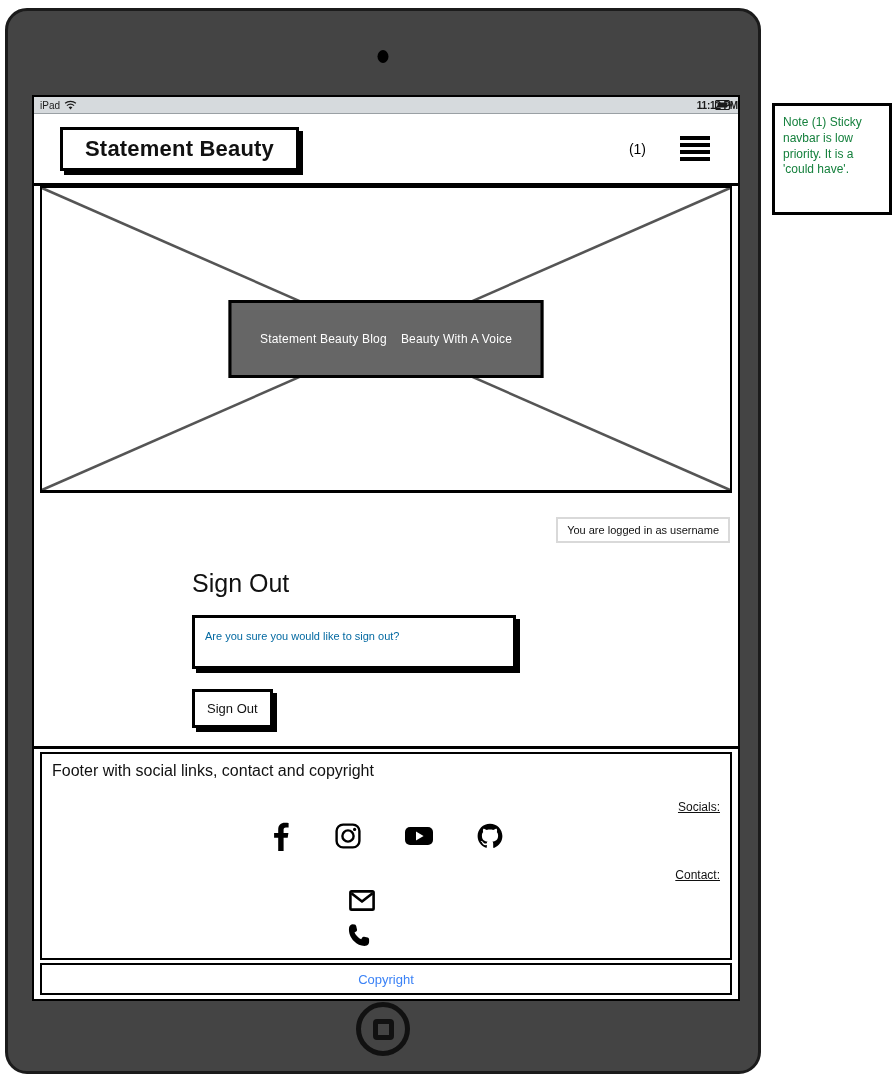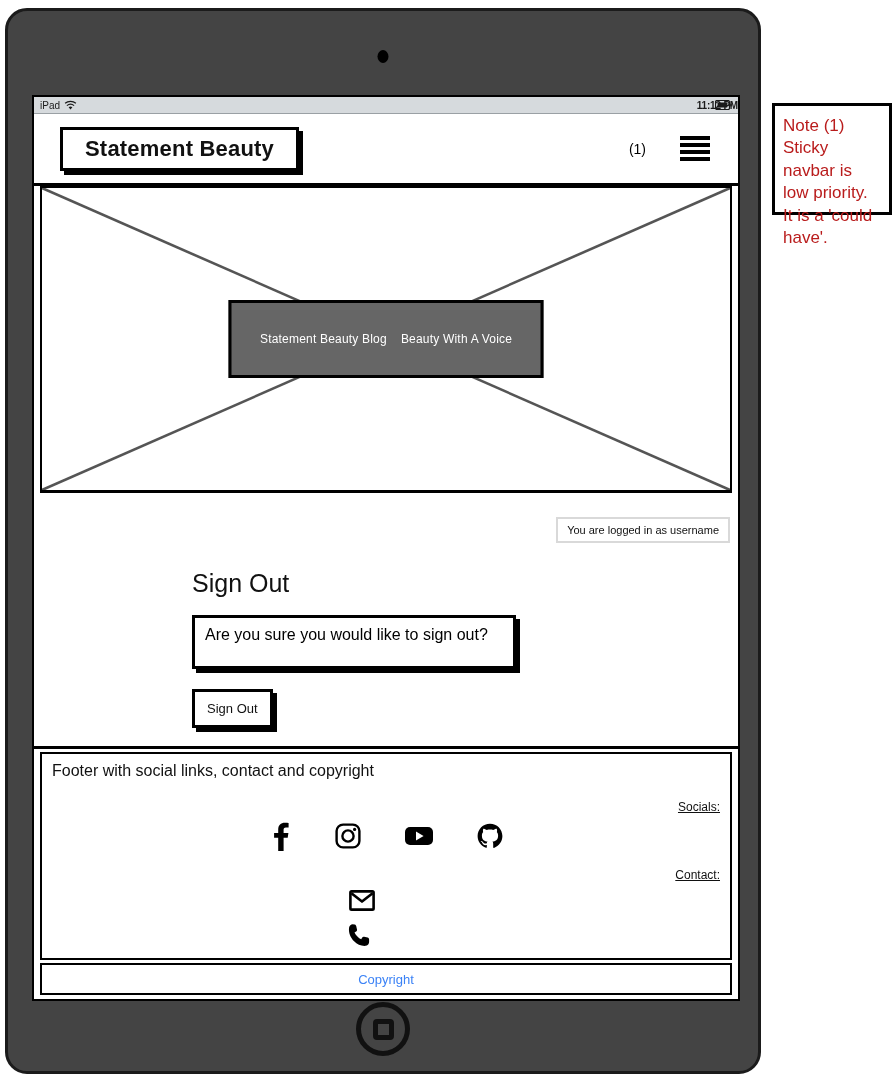--- a/index.html
+++ b/index.html
@@ -217,21 +217,21 @@
     position: absolute;
     left: 158px;
     top: 122px;
     width: 324px;
     height: 54px;
     border: 3px solid #000000;
     background: #ffffff;
     box-shadow: 4px 4px 0 #000000;
     padding: 8px 10px;
   }
-  #confirm-text { font-size: 16px; color: #000000; margin-top: 25px; }
+  #confirm-text { font-size: 11px; color: #0369a1; margin-top: 25px; }
 
   #signout-button {
     position: absolute;
     left: 158px;
     top: 196px;
     min-width: 72px;
     border: 3px solid #000000;
     background: #ffffff;
     box-shadow: 4px 4px 0 #000000;
     padding: 9px 12px;
@@ -302,23 +302,23 @@
     position: absolute;
     left: 772px;
     top: 103px;
     width: 120px;
     height: 112px;
     border: 3px solid #000000;
     background: #ffffff;
     padding: 9px 8px;
   }
   #annotation-note-text {
-    font-size: 17px;
+    font-size: 12px;
     line-height: 1.32;
-    color: #b91c1c;
+    color: #15803d;
   }
 </style>
 </head>
 <body>
 
 <div id="tablet-frame">
 
   <div id="front-camera"></div>
 
   <div id="screen">

